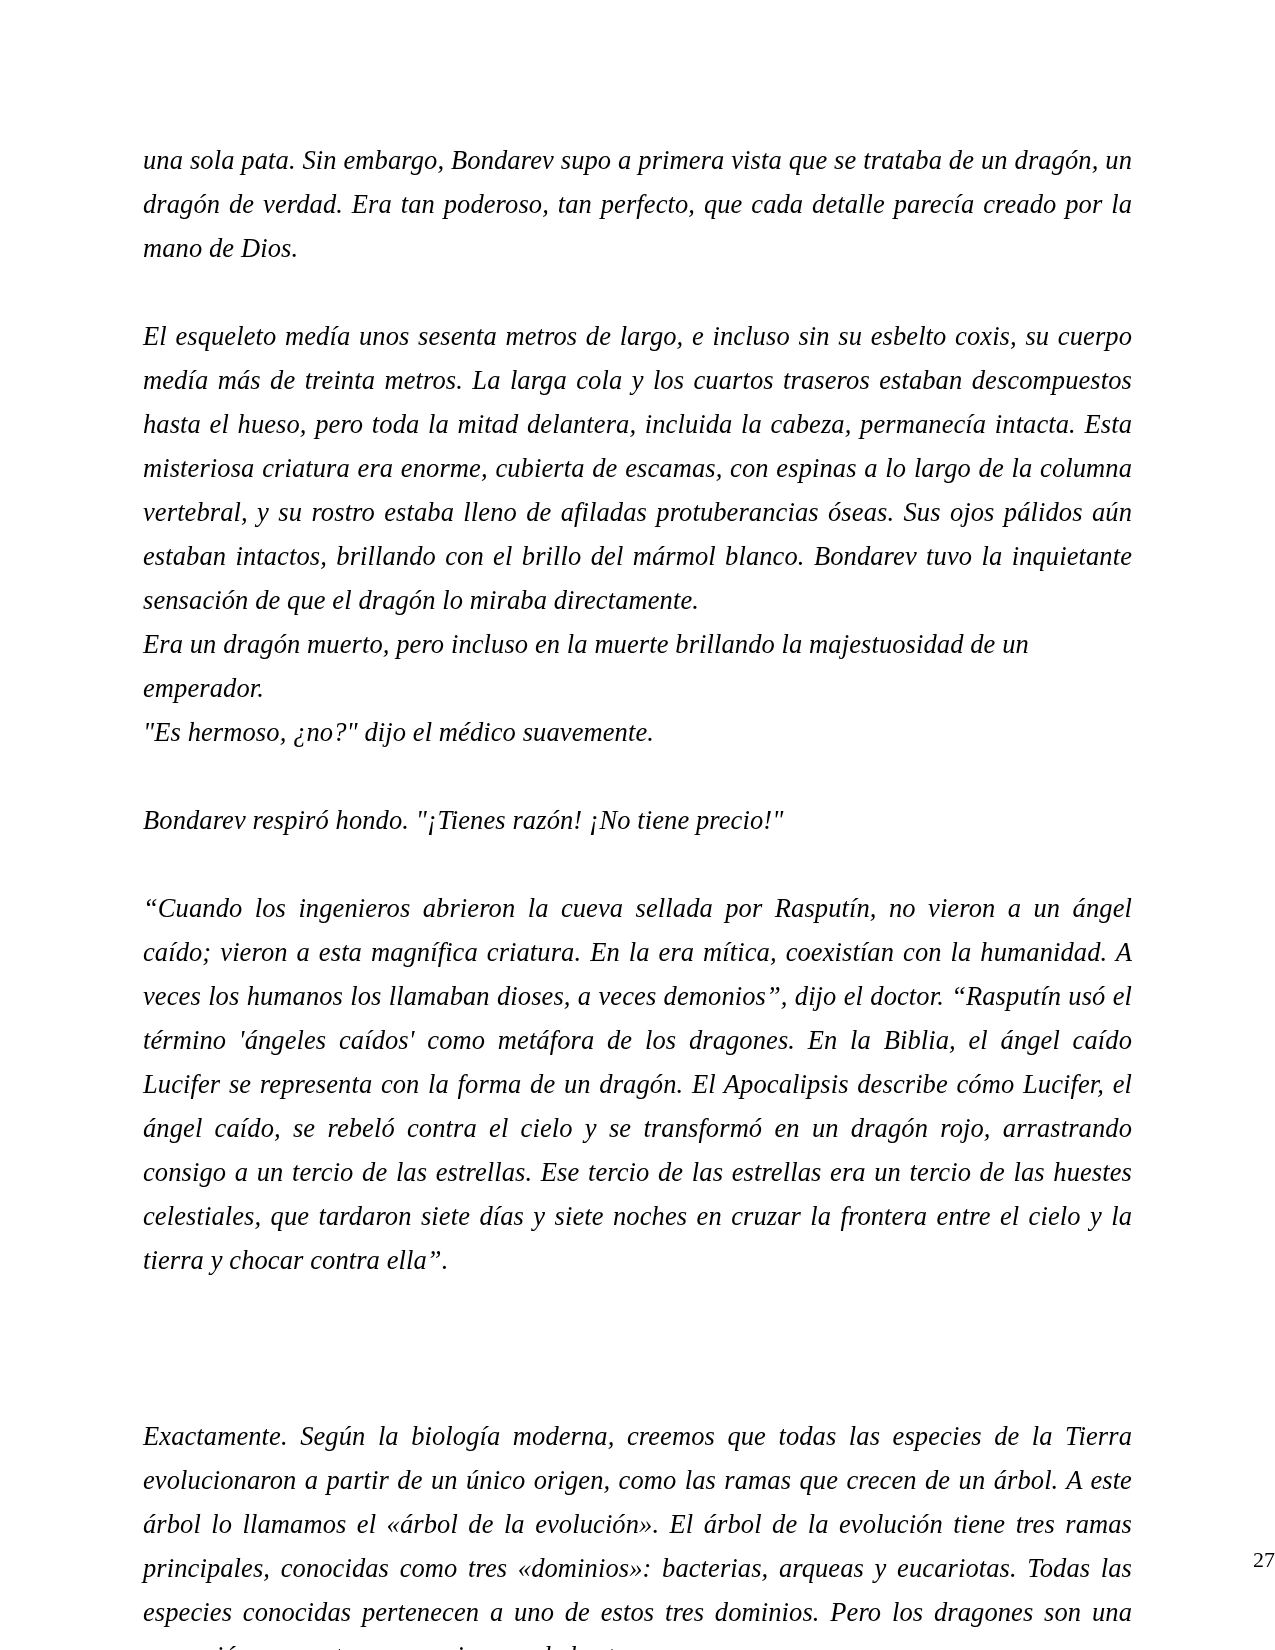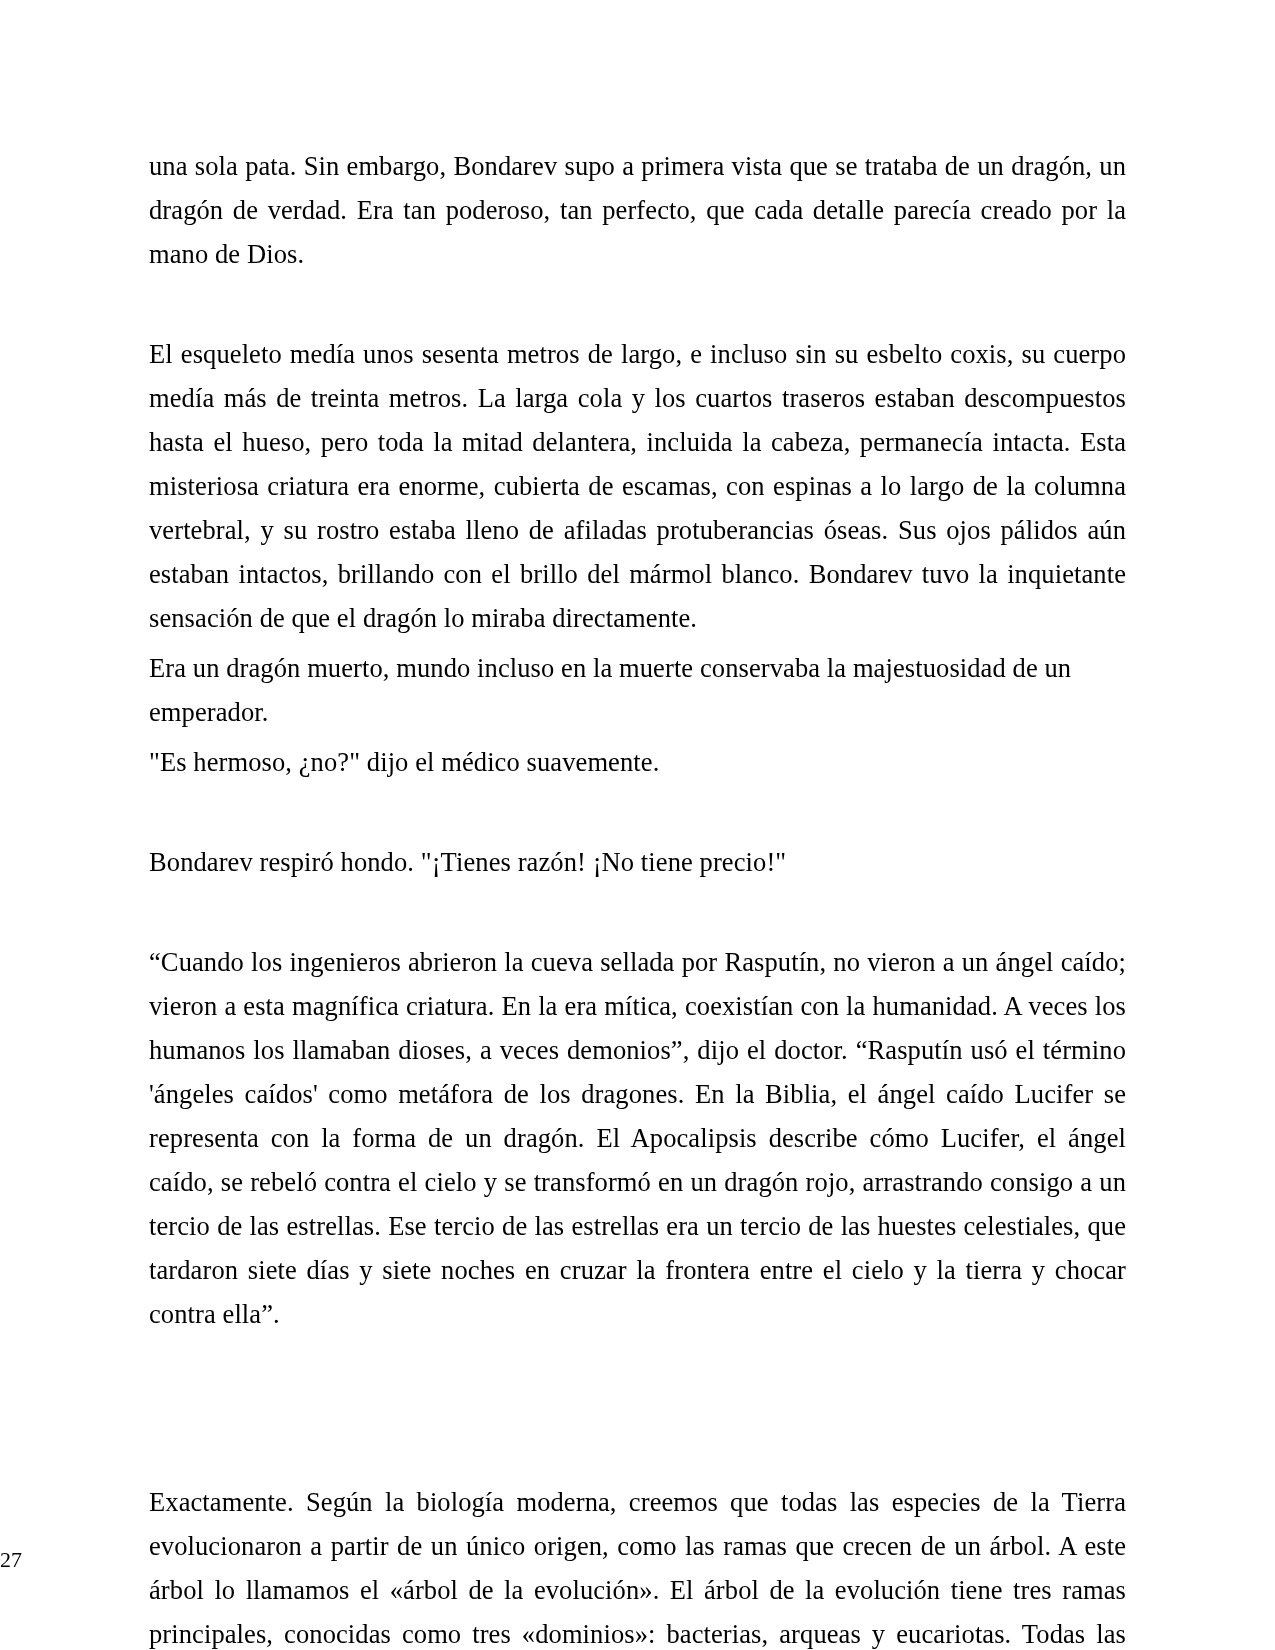--- a/index.html
+++ b/index.html
@@ -20,60 +20,61 @@
     box-sizing: border-box;
     overflow: hidden;
   }
   .text-column {
     position: absolute;
     left: 143px;
     top: 138px;
     width: 989px;
   }
   p.para {
-    margin: 6px;
+    margin: 0;
     font-size: 26.5px;
     line-height: 44px;
     text-align: justify;
     text-justify: inter-word;
     hyphens: none;
     letter-spacing: 0.1px;
+    font-style: italic;
   }
   p.para.last-left {
     text-align: left;
   }
   
   .gap-lg { height: 44px; }
 
   .page-number {
     position: absolute;
     left: 0;
     right: 0;
     top: 1547px;
-    text-align: left;
+    text-align: right;
     font-size: 22px;
     line-height: 26px;
     font-family: "Liberation Serif", "DejaVu Serif", serif;
     color: #000000;
   }
 </style>
 </head>
 <body>
 
 <div class="page">
 
   <div class="text-column">
 
     <p class="para">una sola pata. Sin embargo, Bondarev supo a primera vista que se trataba de un dragón, un dragón de verdad. Era tan poderoso, tan perfecto, que cada detalle parecía creado por la mano de Dios.</p>
 
     <div class="gap-lg"></div>
 
     <p class="para">El esqueleto medía unos sesenta metros de largo, e incluso sin su esbelto coxis, su cuerpo medía más de treinta metros. La larga cola y los cuartos traseros estaban descompuestos hasta el hueso, pero toda la mitad delantera, incluida la cabeza, permanecía intacta. Esta misteriosa criatura era enorme, cubierta de escamas, con espinas a lo largo de la columna vertebral, y su rostro estaba lleno de afiladas protuberancias óseas. Sus ojos pálidos aún estaban intactos, brillando con el brillo del mármol blanco. Bondarev tuvo la inquietante sensación de que el dragón lo miraba directamente.</p>
 
-    <p class="para last-left">Era un dragón muerto, mundo incluso en la muerte conservaba la majestuosidad de un emperador.</p>
+    <p class="para last-left">Era un dragón muerto, pero incluso en la muerte brillando la majestuosidad de un emperador.</p>
 
     <p class="para last-left">"Es hermoso, ¿no?" dijo el médico suavemente.</p>
 
     <div class="gap-lg"></div>
 
     <p class="para last-left">Bondarev respiró hondo. "¡Tienes razón! ¡No tiene precio!"</p>
 
     <div class="gap-lg"></div>
 
     <p class="para">“Cuando los ingenieros abrieron la cueva sellada por Rasputín, no vieron a un ángel caído; vieron a esta magnífica criatura. En la era mítica, coexistían con la humanidad. A veces los humanos los llamaban dioses, a veces demonios”, dijo el doctor. “Rasputín usó el término 'ángeles caídos' como metáfora de los dragones. En la Biblia, el ángel caído Lucifer se representa con la forma de un dragón. El Apocalipsis describe cómo Lucifer, el ángel caído, se rebeló contra el cielo y se transformó en un dragón rojo, arrastrando consigo a un tercio de las estrellas. Ese tercio de las estrellas era un tercio de las huestes celestiales, que tardaron siete días y siete noches en cruzar la frontera entre el cielo y la tierra y chocar contra ella”.</p>

